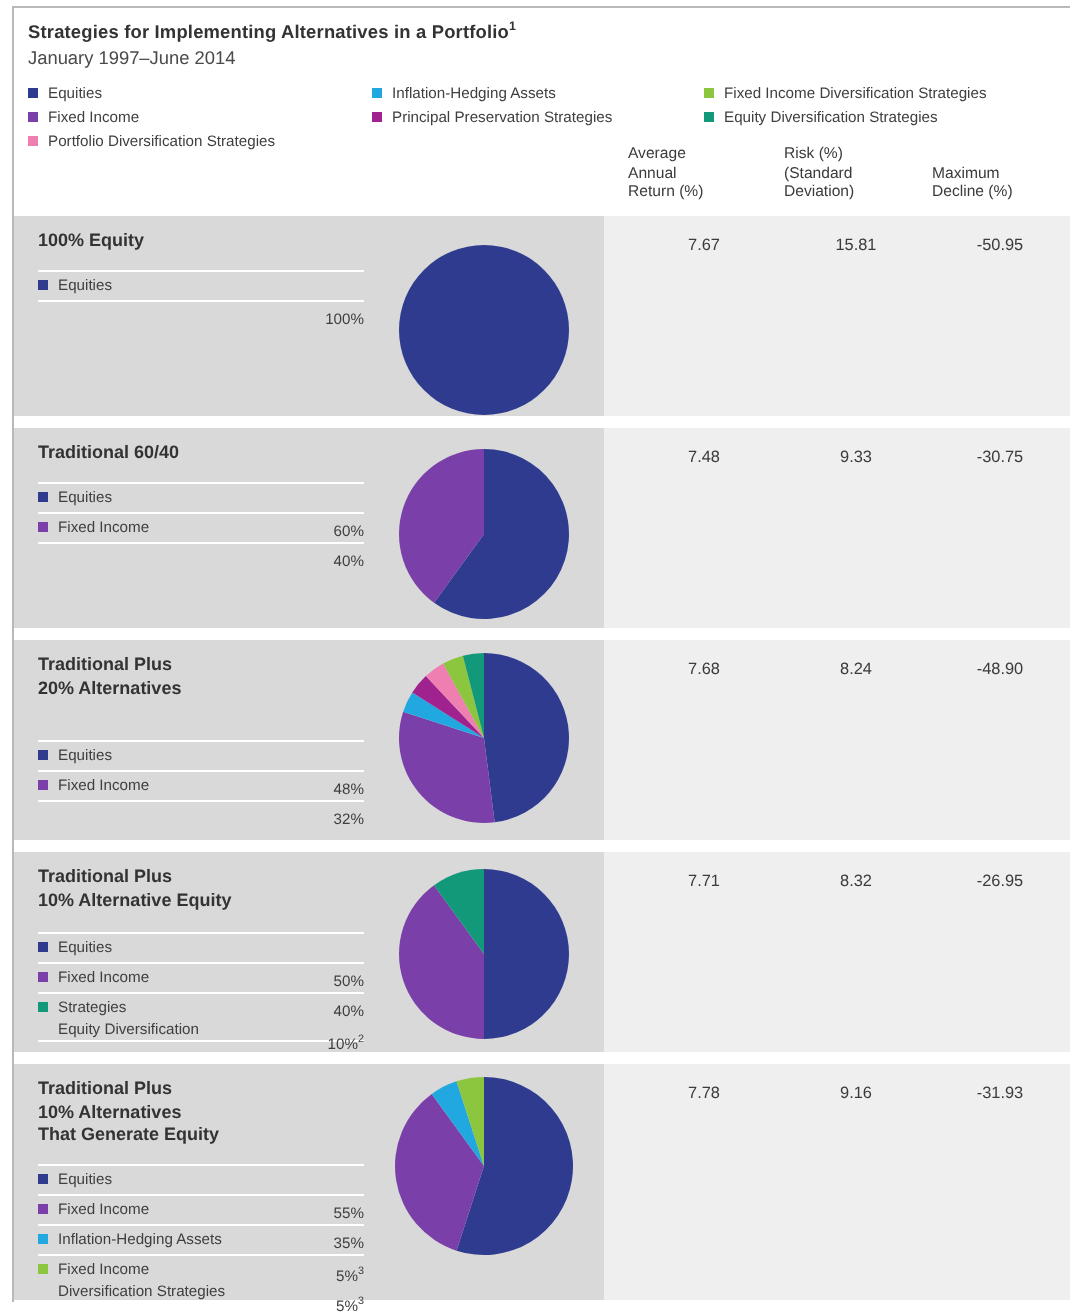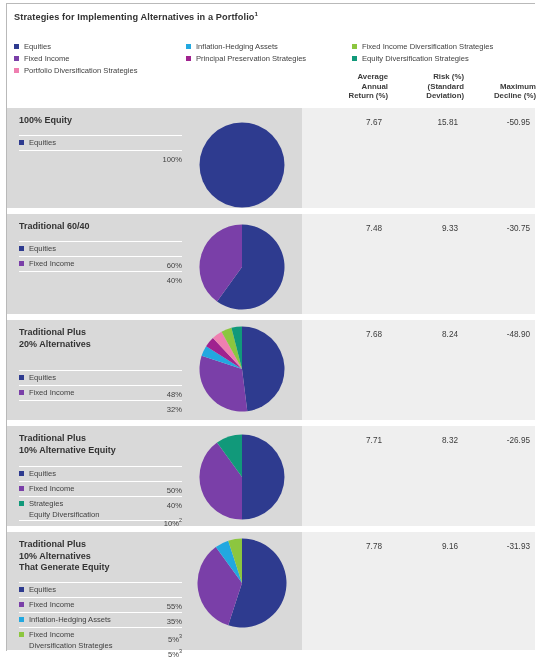--- a/index.html
+++ b/index.html
@@ -98,24 +98,24 @@
     position: absolute;
     top: 72px;
     left: 310px;
     width: 228px;
     height: 36px;
   }
   .colhead {
     position: absolute;
     top: 0;
     font-size: 7.8px;
-    font-weight: bold;
+    font-weight: normal;
     color: #3b3b3b;
     line-height: 9.6px;
-    text-align: right;
+    text-align: left;
   }
   .colhead.h1 { right: 150px; width: 74px; }
   .colhead.h2 { right: 74px;  width: 72px; }
   .colhead.h3 { right: 2px;   width: 70px; top: 9.6px; }
 
   
   .row {
     position: absolute;
     left: 7px;
     width: 528px;
@@ -185,36 +185,37 @@
 
   .pie-wrap {
     position: absolute;
   }
   .pie-wrap svg { display: block; }
 
   .metric {
     position: absolute;
     font-size: 8.2px;
     color: #3b3b3b;
-    text-align: right;
+    text-align: center;
   }
   .metric.m1 { right: 153px; width: 60px; }
   .metric.m2 { right: 77px;  width: 60px; }
   .metric.m3 { right: 5px;   width: 60px; }
 </style>
 </head>
 <body>
 
 <div id="page">
 
   <div class="top-rule"></div>
   <div class="left-rule"></div>
 
   <div class="header">
     <div class="title"><span>Strategies for Implementing Alternatives in a Portfolio</span><sup>1</sup></div>
+    <div class="subtitle">January 1997–June 2014</div>
   </div>
 
   <div class="legend">
     <div class="legend-col c1">
         <div class="legend-item">
           <span class="legend-swatch" style="background: rgb(46, 59, 143);"></span>
           <span class="legend-label">Equities</span>
         </div>
         <div class="legend-item">
           <span class="legend-swatch" style="background: rgb(122, 63, 168);"></span>

